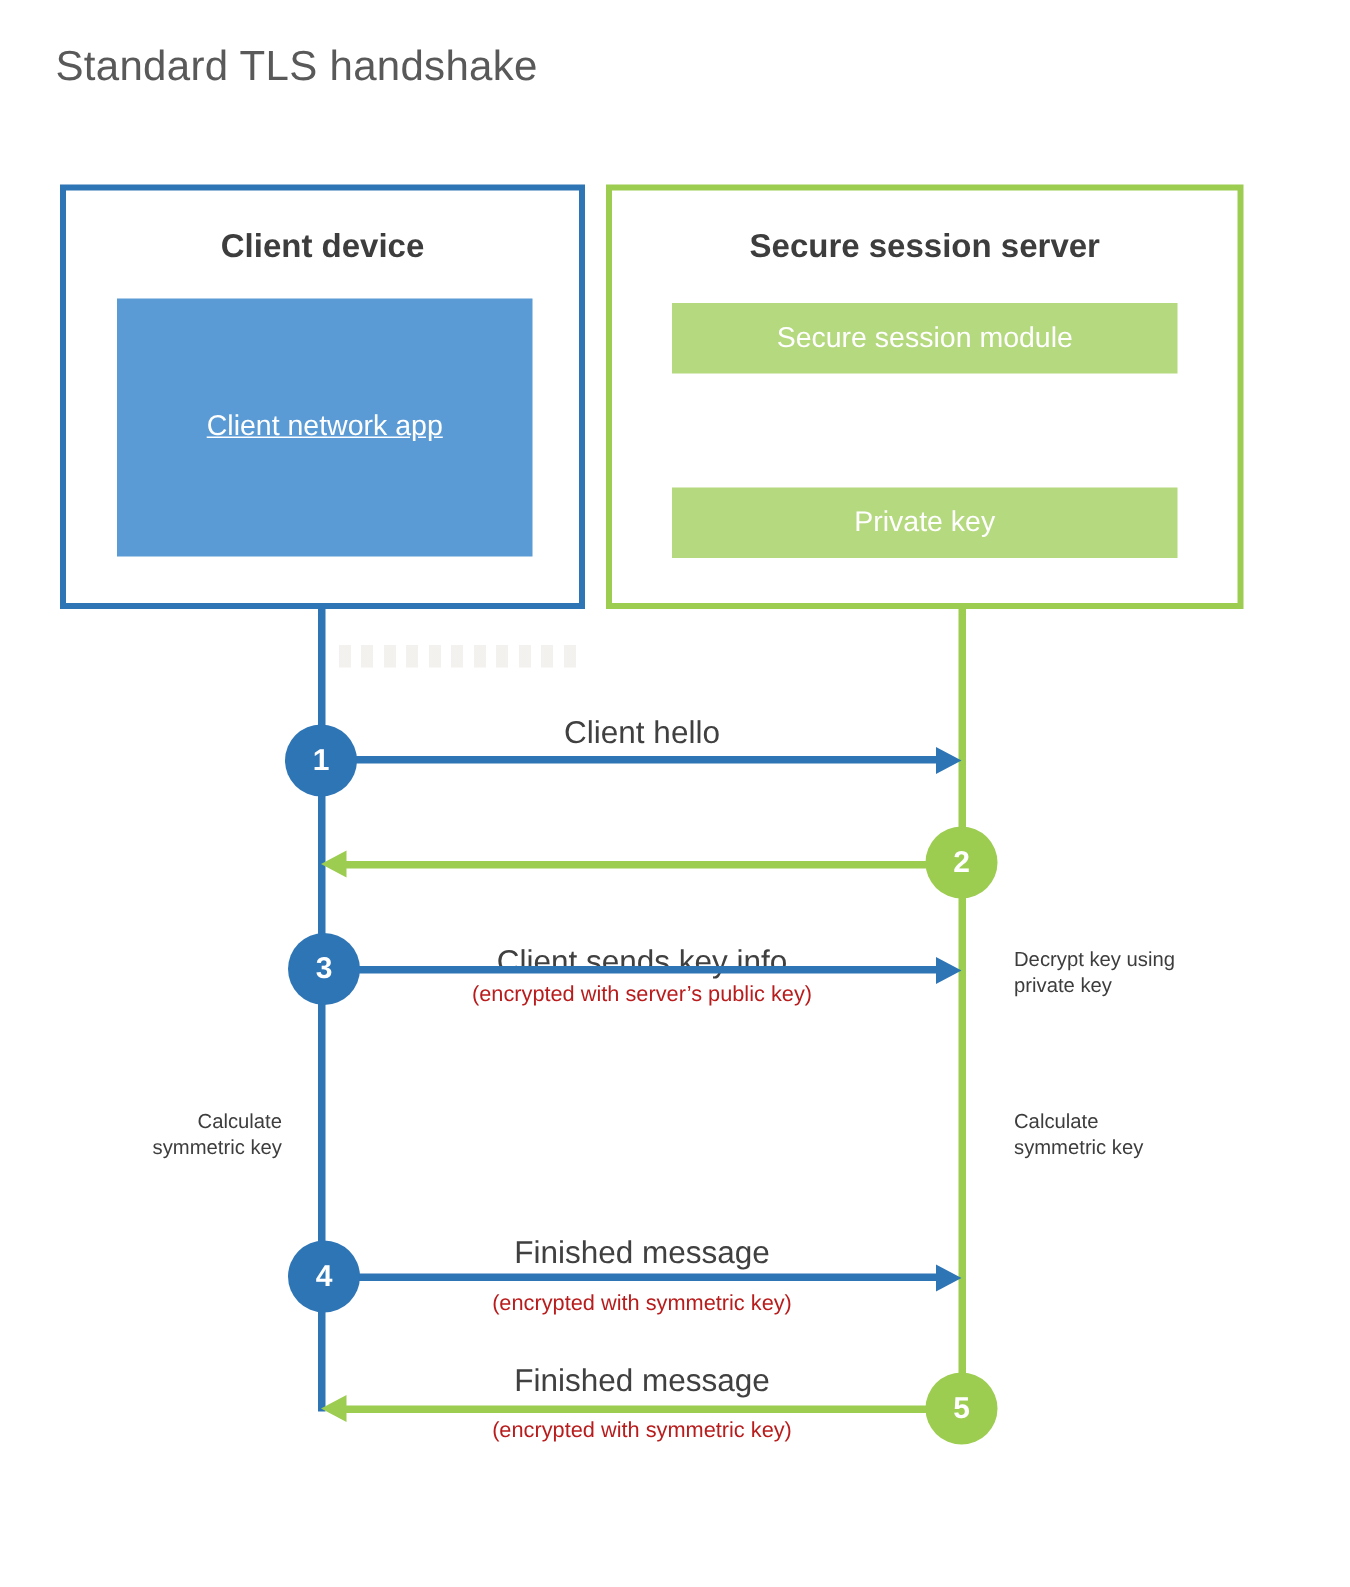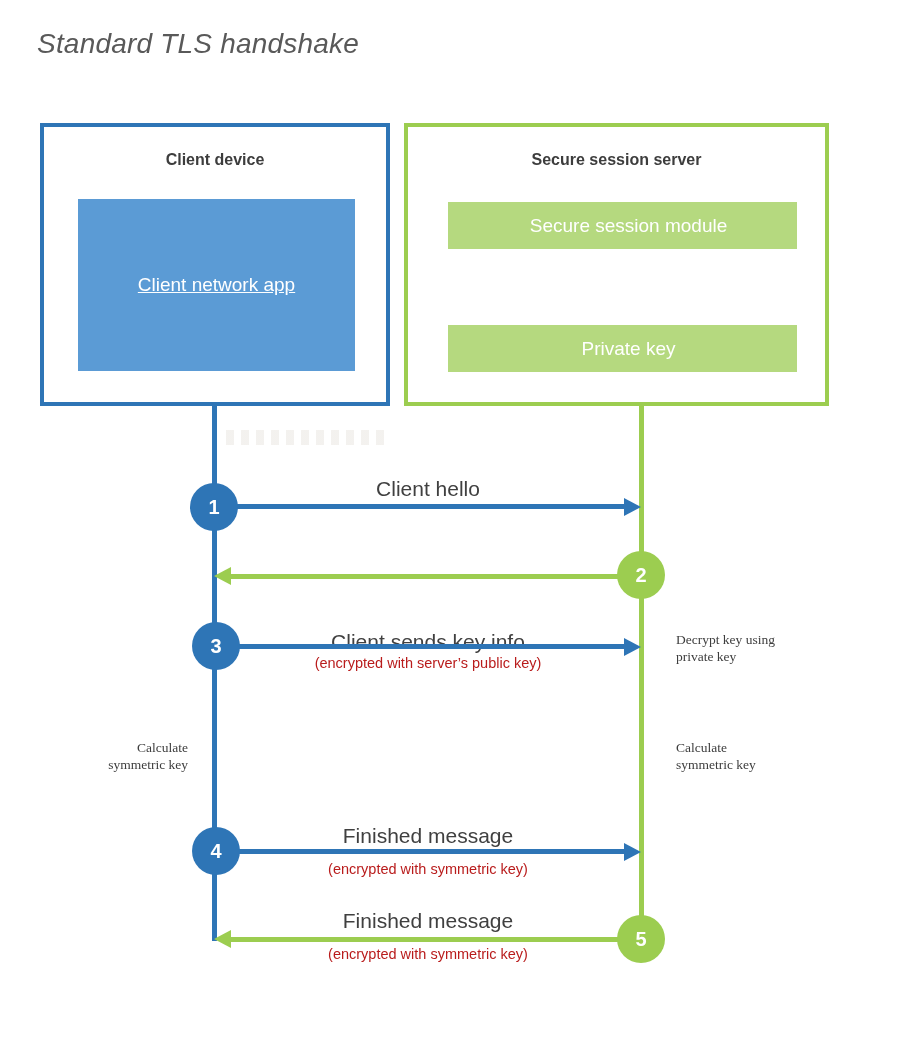--- a/index.html
+++ b/index.html
@@ -1,41 +1,41 @@
 <!DOCTYPE html>
 <html><head>
 <meta charset="utf-8">
 <style>
   html,body{margin:0;padding:0;background:#ffffff;}
   body{font-family:"Liberation Sans","DejaVu Sans",sans-serif;color:#404040;}
   .canvas{position:relative;width:900px;height:1058px;background:#ffffff;overflow:hidden;}
 
   .page-title{
     position:absolute;left:37px;top:28px;margin:0;
-    font-size:28px;font-weight:300;color:#595959;letter-spacing:.2px;font-style:italic;
+    font-size:28px;font-weight:300;color:#595959;letter-spacing:.2px;
   }
 
   
   .box{position:absolute;top:123px;height:283px;box-sizing:border-box;background:#ffffff;}
   .client-box{left:40px;width:350px;border:4px solid #2e75b6;}
   .server-box{left:404px;width:425px;border:4px solid #9ccd50;}
   .box-title{
     margin-top:24px;text-align:center;
-    font-size:16px;font-weight:700;color:#3d3d3d;
+    font-size:22px;font-weight:700;color:#3d3d3d;
   }
   .client-app{
     position:absolute;left:34px;top:72px;width:277px;height:172px;
     background:#5b9bd5;display:flex;align-items:center;justify-content:center;
     text-align:center;color:#ffffff;font-size:19px;line-height:1.45;
   }
   .client-app span{display:block;width:180px;text-decoration:underline;}
   .bar{
     position:absolute;left:40px;width:337px;height:47px;
     background:#b5d97f;color:#ffffff;font-size:19px;
-    display:flex;align-items:center;justify-content:center;padding-left:12px;
+    display:flex;align-items:center;justify-content:center;
   }
   .bar1{top:75px;} .bar2{top:137px;} .bar3{top:198px;}
 
   
   .vline{position:absolute;width:5px;}
   .vline.blue{left:212px;top:405px;height:536px;background:#2e75b6;}
   .vline.green{left:639px;top:405px;height:540px;background:#9ccd50;}
 
   
   .ghost{
@@ -86,21 +86,20 @@
     white-space:nowrap;font-size:14.5px;color:#b91c1c;text-align:left;
   }
   .l1{top:477px;} .l2{top:548px;}
   .l3{top:630px;} .l3s{top:655px;}
   .l4{top:824px;} .l4s{top:861px;}
   .l5{top:909px;} .l5s{top:946px;}
 
   .note{
     position:absolute;font-size:13.5px;line-height:1.28;color:#3d3d3d;
     white-space:pre-line;
-    font-family:Liberation Serif, serif;
   }
   .note-decrypt{left:676px;top:631px;width:140px;}
   .note-calc-left{left:80px;top:739px;width:108px;text-align:right;}
   .note-calc-right{left:676px;top:739px;width:130px;text-align:left;}
 </style>
 </head>
 <body>
 
 <div class="canvas">
 

